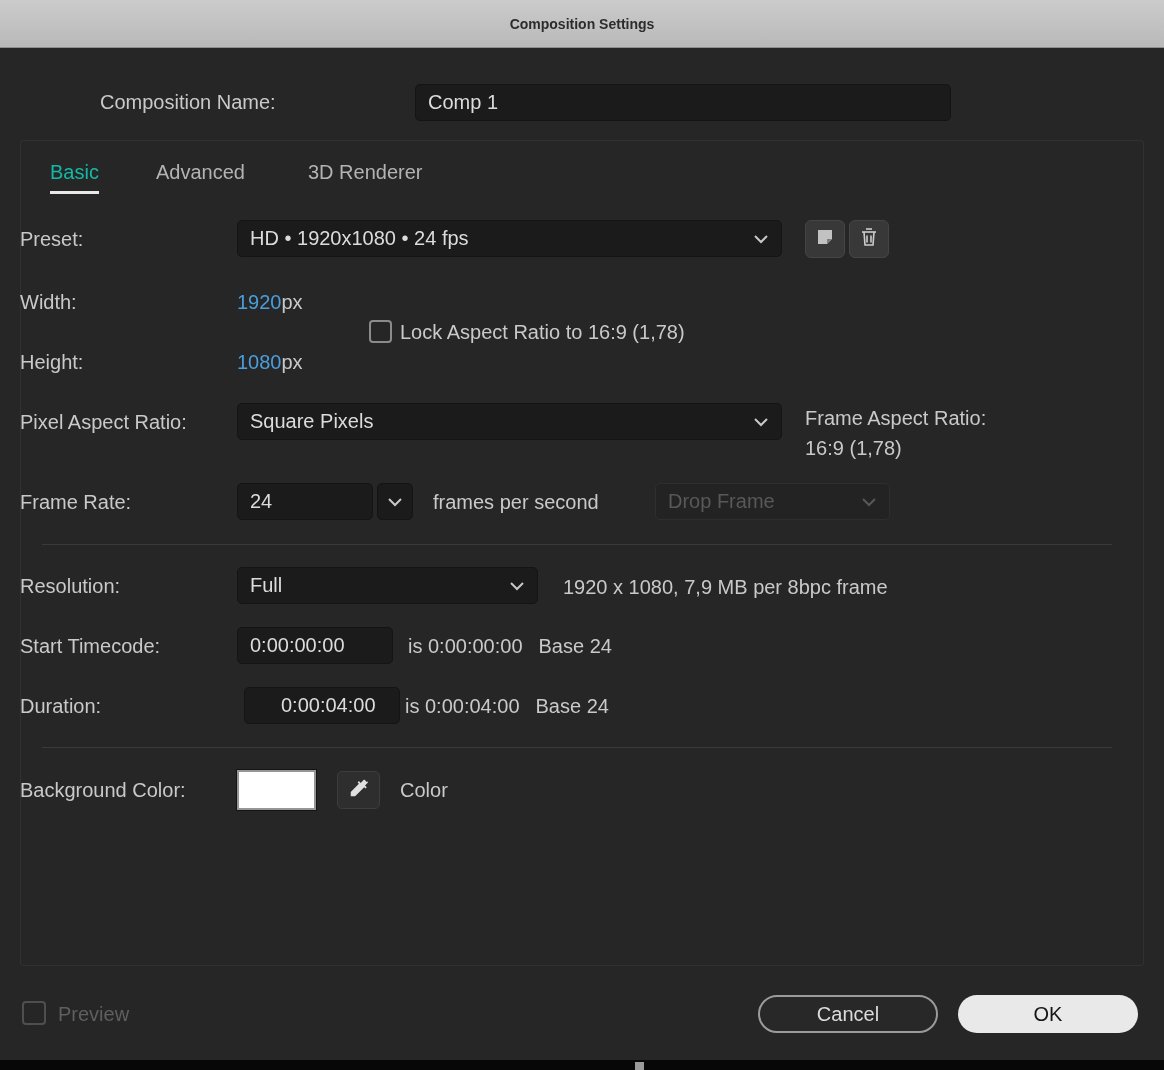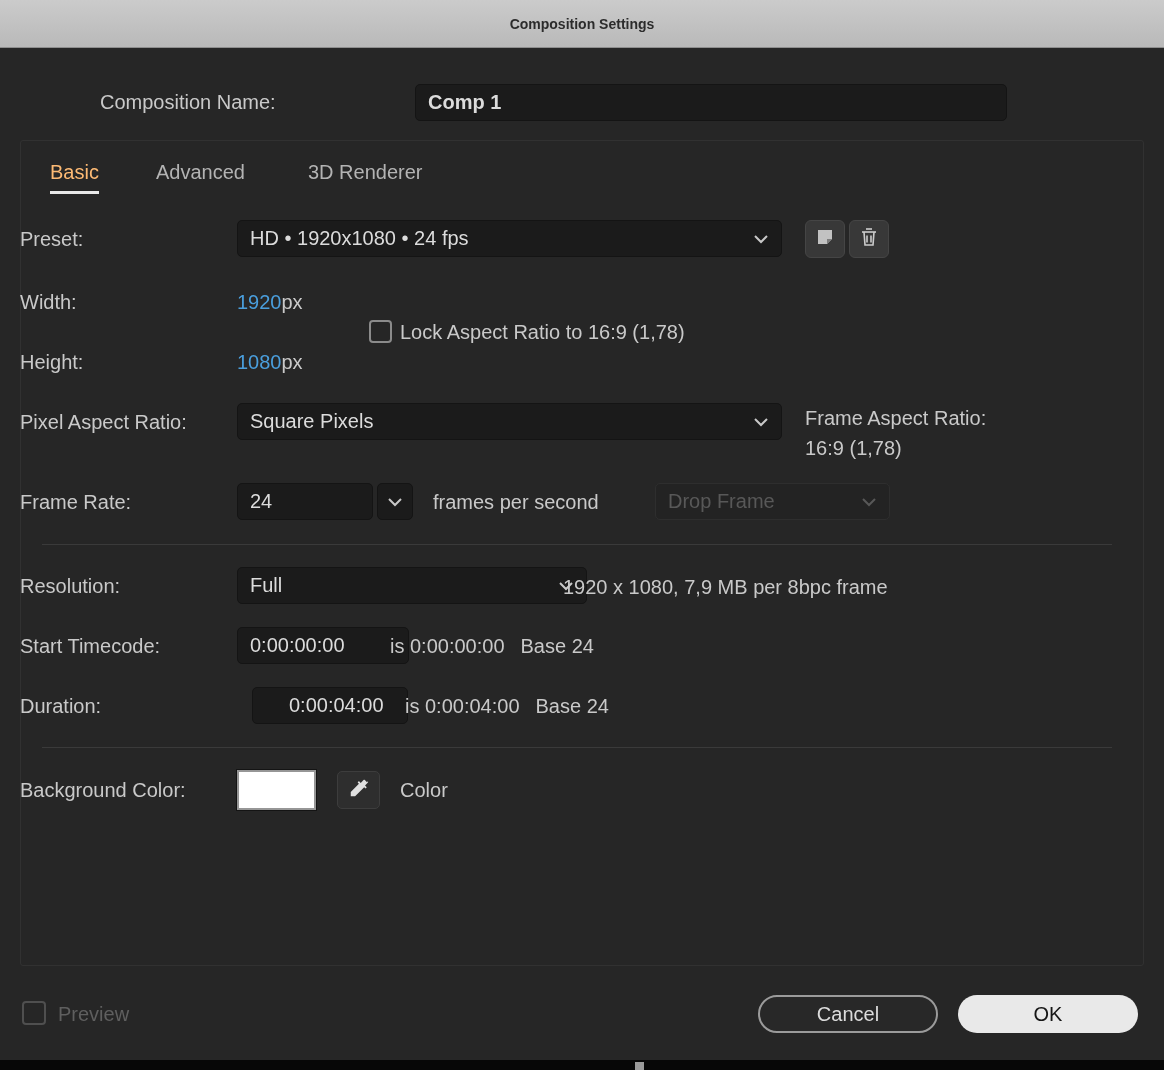--- a/index.html
+++ b/index.html
@@ -52,32 +52,32 @@
 
   
   .tab-panel {
     position:absolute; left:20px; top:140px; width:1124px; height:826px;
     border:1px solid #313131; border-radius:3px;
   }
   .tab {
     position:absolute; top:158px; height:36px; line-height:28px;
     color:#b3b3b3; cursor:default;
   }
-  .tab.active { color:#fdba74; }
+  .tab.active { color:#14b8a6; }
   .tab.active::after {
     content:""; position:absolute; left:0; right:0; bottom:0;
     height:3px; background:#e8e8e8;
   }
   .tab-basic { left:50px; }
   .tab-advanced { left:156px; }
   .tab-3d { left:308px; }
 
   
   .lbl-comp-name { left:100px; width:300px; top:90px; }
-  .input-comp-name { left:415px; top:84px; width:592px; height:37px;font-weight:bold; }
+  .input-comp-name { left:415px; top:84px; width:536px; height:37px; }
 
   .lbl-preset { top:227px; }
   .dd-preset { left:237px; top:220px; width:545px; height:37px; }
 
   .icon-btn {
     position:absolute; width:40px; height:38px; top:220px;
     background:#383838; border:1px solid #454545; border-radius:6px;
     display:flex; align-items:center; justify-content:center;
   }
   .btn-save-preset { left:805px; }
@@ -103,29 +103,29 @@
     background:#1b1b1b; border:1px solid #141414; border-radius:5px;
     display:flex; align-items:center; justify-content:center;
   }
   .lbl-fps { left:433px; top:490px; }
   .dd-dropframe { left:655px; top:483px; width:235px; height:37px;
     background:#232323; border-color:#2e2e2e; color:#585858; }
 
   .divider-1 { top:544px; }
 
   .lbl-res { top:574px; }
-  .dd-res { left:237px; top:567px; width:350px; height:37px; }
+  .dd-res { left:237px; top:567px; width:301px; height:37px; }
   .res-info { left:563px; top:575px; }
 
   .lbl-stc { top:634px; }
-  .input-stc { left:237px; top:627px; width:172px; height:37px; }
-  .stc-info { left:390px; top:634px; display:flex; gap:16px; }
+  .input-stc { left:237px; top:627px; width:156px; height:37px; }
+  .stc-info { left:408px; top:634px; display:flex; gap:16px; }
 
   .lbl-dur { top:694px; }
-  .input-dur { left:252px; top:687px; width:156px; height:37px;padding-left:36px; }
+  .input-dur { left:244px; top:687px; width:156px; height:37px;padding-left:36px; }
   .dur-info { left:405px; top:694px; display:flex; gap:16px; }
 
   .divider-2 { top:747px; }
 
   .lbl-bg { top:778px; }
   .swatch {
     position:absolute; left:237px; top:770px; width:79px; height:40px;
     background:#ffffff; border:2px solid #969696;
     box-shadow:0 0 0 1px #141414;
   }

